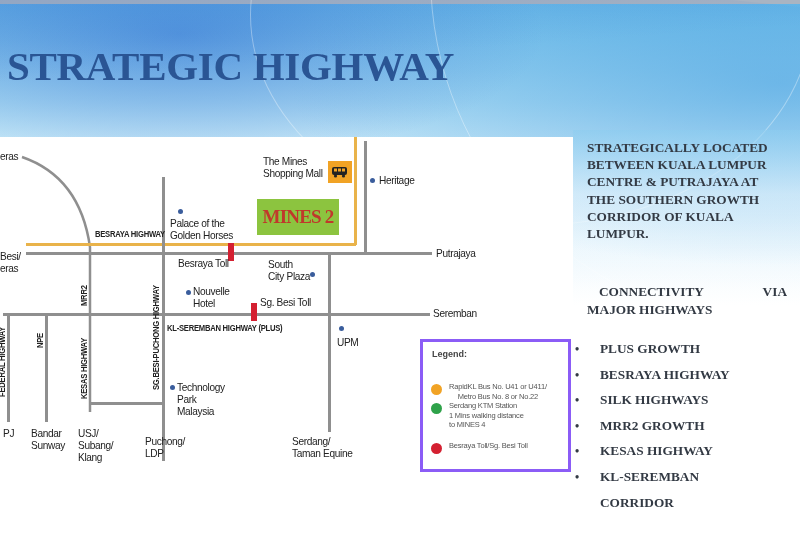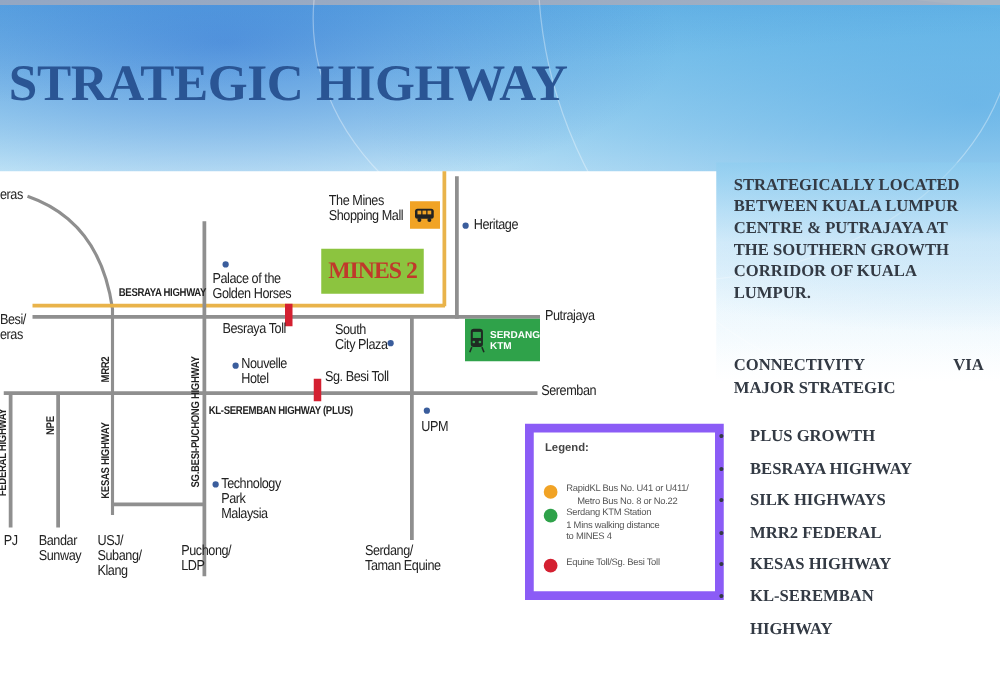--- a/index.html
+++ b/index.html
@@ -27,29 +27,29 @@
   .hwy { position:absolute; font-family:"Liberation Sans", sans-serif; font-weight:bold; font-size:9px; color:#222; white-space:nowrap; letter-spacing:-0.3px; transform:scaleX(0.85); transform-origin:left top; }
   .vlbl { position:absolute; font-family:"Liberation Sans", sans-serif; font-weight:bold; font-size:9px; color:#222; white-space:nowrap; transform-origin:left top; transform:rotate(-90deg) scaleX(0.85); letter-spacing:-0.3px; }
   .dot { position:absolute; width:5px; height:5px; border-radius:50%; background:#3a5d9c; }
   .toll { position:absolute; width:6px; height:18px; background:#d42031; }
   .mines2 { position:absolute; left:257px; top:62px; width:82px; height:36px; background:#8cc43f; display:flex; align-items:center; justify-content:center; }
   .mines2 span { font-family:"Liberation Serif", serif; font-weight:bold; font-size:19px; color:#c0392b; letter-spacing:-0.8px;text-align:right; }
   .bus { position:absolute; left:328px; top:24px; width:24px; height:22px; background:#f1a325; display:flex; align-items:center; justify-content:center; }
   .ktm { position:absolute; left:372px; top:118px; width:60px; height:34px; background:#2fa24a; display:flex; align-items:center; }
   .ktm .txt { font-family:"Liberation Sans", sans-serif; font-weight:bold; font-size:8px; line-height:9px; color:#fff; margin-left:4px; }
 
-  .legend { position:absolute; left:420px; top:202px; width:145px; height:127px; border:7px solid #8b5cf6; background:#fff; }
+  .legend { position:absolute; left:420px; top:202px; width:145px; height:127px; border:3px solid #8b5cf6; background:#fff; }
   .legend .lt { position:absolute; left:9px; top:7px; font-family:"Liberation Sans", sans-serif; font-weight:bold; font-size:9px; color:#444; }
   .legend .row { position:absolute; left:8px; display:flex; align-items:flex-start; }
   .legend .circ { width:11px; height:11px; border-radius:50%; margin-top:2px; flex:none; }
   .legend .rt { margin-left:7px; font-family:"Liberation Sans", sans-serif; font-size:7.5px; line-height:9.5px; color:#555; letter-spacing:-0.2px; }
 
   .desc { position:absolute; left:587px; top:139px; width:200px; font-family:"Liberation Serif", serif; font-weight:bold; font-size:13.3px; line-height:17.2px; color:#333a44; }
   .conn { position:absolute; left:587px; top:283px; width:200px; font-family:"Liberation Serif", serif; font-weight:bold; font-size:13.3px; line-height:18px; color:#333a44; }
-  .conn .l1 { display:flex; justify-content:space-between; }
+  .conn .l1 { display:flex; justify-content:space-between;margin-left:12px; }
   .hlist { position:absolute; left:575px; top:340px; list-style:none; margin:0; padding:0; font-family:"Liberation Serif", serif; font-weight:bold; font-size:13.3px; color:#333a44; }
   .hlist li { position:relative; padding-left:25px; height:25.6px; line-height:18px; }
   .hlist li .b { position:absolute; left:0; top:0; font-size:12px; }
 </style>
 </head>
 <body>
 
 <div class="topbar"></div>
 <div class="banner">
   <div class="arc" style="left:430px;top:-380px;width:700px;height:700px;"></div>
@@ -136,34 +136,20 @@
     <svg width="18" height="12" viewBox="0 0 18 12">
       <rect x="1" y="1" width="15" height="8" rx="2" fill="#222"></rect>
       <rect x="3" y="2.5" width="3" height="3" fill="#f1a325"></rect>
       <rect x="7" y="2.5" width="3" height="3" fill="#f1a325"></rect>
       <rect x="11" y="2.5" width="3" height="3" fill="#f1a325"></rect>
       <circle cx="4.5" cy="10" r="1.6" fill="#222"></circle>
       <circle cx="12.5" cy="10" r="1.6" fill="#222"></circle>
     </svg>
   </div>
 
-  <div class="ktm">
-    <svg width="16" height="26" viewBox="0 0 16 26" style="margin-left:3px">
-      <rect x="2" y="2" width="12" height="18" rx="3" fill="#1f2a22"></rect>
-      <rect x="4" y="5" width="8" height="6" fill="#2fa24a"></rect>
-      <circle cx="5" cy="15" r="1.3" fill="#2fa24a"></circle>
-      <circle cx="11" cy="15" r="1.3" fill="#2fa24a"></circle>
-      <line x1="3" y1="20" x2="1" y2="25" stroke="#1f2a22" stroke-width="1.5"></line>
-      <line x1="13" y1="20" x2="15" y2="25" stroke="#1f2a22" stroke-width="1.5"></line>
-    </svg>
-    <div class="txt">
-      <div>SERDANG</div>
-      <div>KTM</div>
-    </div>
-  </div>
 
   <div class="legend">
     <div class="lt">Legend:</div>
     <div class="row" style="top:40px;text-align:center;">
       <div class="circ" style="background:#f1a325;"></div>
       <div class="rt">
         <div>RapidKL Bus No. U41 or U411/</div>
         <div>Metro Bus No. 8 or No.22</div>
       </div>
     </div>
@@ -171,36 +157,36 @@
       <div class="circ" style="background:#2fa24a;"></div>
       <div class="rt">
         <div>Serdang KTM Station</div>
         <div>1 Mins walking distance</div>
         <div>to MINES 4</div>
       </div>
     </div>
     <div class="row" style="top:99px;">
       <div class="circ" style="background:#d42031;"></div>
       <div class="rt">
-        <div>Equine Toll/Sg. Besi Toll</div>
+        <div>Besraya Toll/Sg. Besi Toll</div>
       </div>
     </div>
   </div>
 </div>
 
 <div class="desc">STRATEGICALLY LOCATED BETWEEN KUALA LUMPUR CENTRE &amp; PUTRAJAYA AT THE SOUTHERN GROWTH CORRIDOR OF KUALA LUMPUR.</div>
 <div class="conn">
   <div class="l1">
     <span>CONNECTIVITY</span>
     <span>VIA</span>
   </div>
-  <div>MAJOR STRATEGIC</div>
+  <div>MAJOR HIGHWAYS</div>
 </div>
 
 <ul class="hlist">
   <li><span class="b">•</span><span>PLUS GROWTH</span></li>
   <li><span class="b">•</span><span>BESRAYA HIGHWAY</span></li>
   <li><span class="b">•</span><span>SILK HIGHWAYS</span></li>
-  <li><span class="b">•</span><span>MRR2 FEDERAL</span></li>
+  <li><span class="b">•</span><span>MRR2 GROWTH</span></li>
   <li><span class="b">•</span><span>KESAS HIGHWAY</span></li>
   <li><span class="b">•</span><span>KL-SEREMBAN</span></li>
-  <li><span>HIGHWAY</span></li>
+  <li><span>CORRIDOR</span></li>
 </ul>
 
 </body></html>

